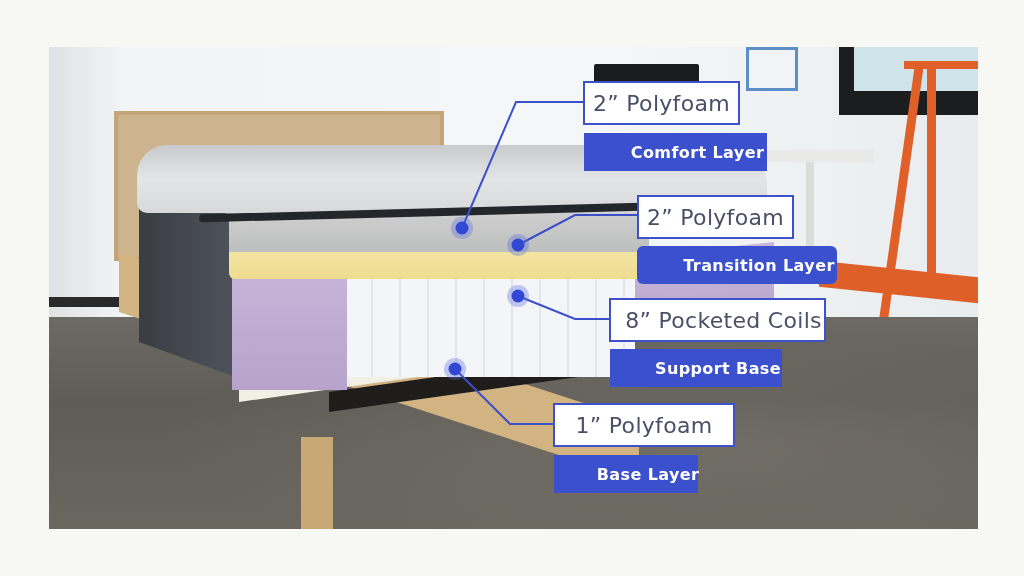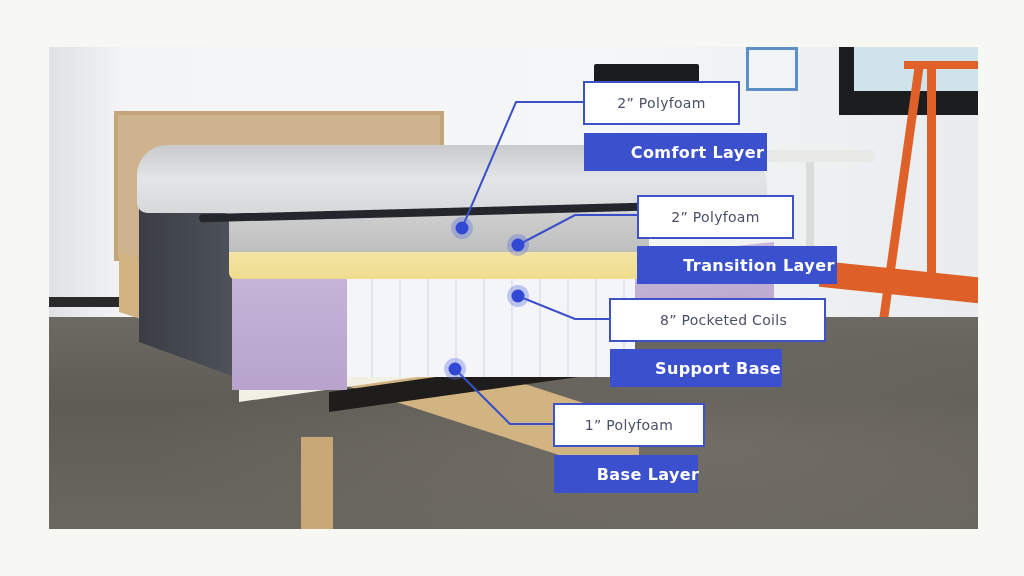--- a/index.html
+++ b/index.html
@@ -44,21 +44,21 @@
     .comfort { left: 180px; top: 163px; width: 420px; height: 42px; background: linear-gradient(180deg,#cfd0cf,#bdbfbe); }
     .transition { left: 180px; top: 198px; width: 420px; height: 34px; background: linear-gradient(180deg,#f4e7a8,#eedc8f); border-radius: 6px; }
     .core-left { left: 183px; top: 228px; width: 115px; height: 115px; background: linear-gradient(180deg,#c6b4d8,#b7a3cc); }
     .core { left: 296px; top: 205px; width: 290px; height: 125px; background: repeating-linear-gradient(90deg,#f3f5f8 0 26px,#e2e6ec 26px 28px); }
     .core-right { left: 535px; top: 205px; width: 190px; height: 75px; background: linear-gradient(180deg,#c9b8d9,#b9a5cc); transform: skewY(-6deg); }
     .base { left: 190px; top: 325px; width: 380px; height: 30px; background: #f2efe4; transform: skewY(-8deg); transform-origin: left top; }
     .slat-gap { left: 280px; top: 345px; width: 280px; height: 20px; background: #1e1d1b; transform: skewY(-8deg); transform-origin: left top; }
     
     .label-white {
       position: absolute; background: #ffffff; border: 2px solid #3d52c8;
-      color: #4a5068; font-size: 14px; letter-spacing: 0.3px;
+      color: #4a5068; font-size: 22px; letter-spacing: 0.3px;
       display: flex; align-items: center; justify-content: center;
       box-sizing: border-box; white-space: nowrap;
     }
     .label-blue {
       position: absolute; background: #3a50cc; color: #ffffff;
       font-size: 16px; font-weight: bold; letter-spacing: 0.4px;
       display: flex; align-items: center; justify-content: center;
       box-sizing: border-box; white-space: nowrap; padding-left: 44px;
     }
     svg.connectors { position: absolute; left: 0; top: 0; width: 1024px; height: 576px; pointer-events: none; }
@@ -125,19 +125,19 @@
   <g>
       <circle class="marker-halo" cx="455" cy="369" r="11"></circle>
       <circle class="marker-dot" cx="455" cy="369" r="6.5"></circle>
     </g>
 </svg>
 
 <div class="label-white" style="left:583px;top:81px;width:157px;height:44px;">2” Polyfoam</div>
 <div class="label-blue" style="left:584px;top:133px;width:183px;height:38px;">Comfort Layer</div>
 
 <div class="label-white" style="left:637px;top:195px;width:157px;height:44px;">2” Polyfoam</div>
-<div class="label-blue" style="left:637px;top:246px;width:200px;height:38px;">Transition Layer</div>
+<div class="label-blue" style="left:637px;top:246px;width:200px;height:38px;border-radius:6px;">Transition Layer</div>
 
 <div class="label-white" style="left:609px;top:298px;width:217px;height:44px;padding-left:12px;">8” Pocketed Coils</div>
 <div class="label-blue" style="left:610px;top:349px;width:172px;height:38px;">Support Base</div>
 
-<div class="label-white" style="left:553px;top:403px;width:152px;height:44px;">1” Polyfoam</div>
+<div class="label-white" style="left:553px;top:403px;width:182px;height:44px;">1” Polyfoam</div>
 <div class="label-blue" style="left:554px;top:455px;width:144px;height:38px;">Base Layer</div>
 
 </body></html>

